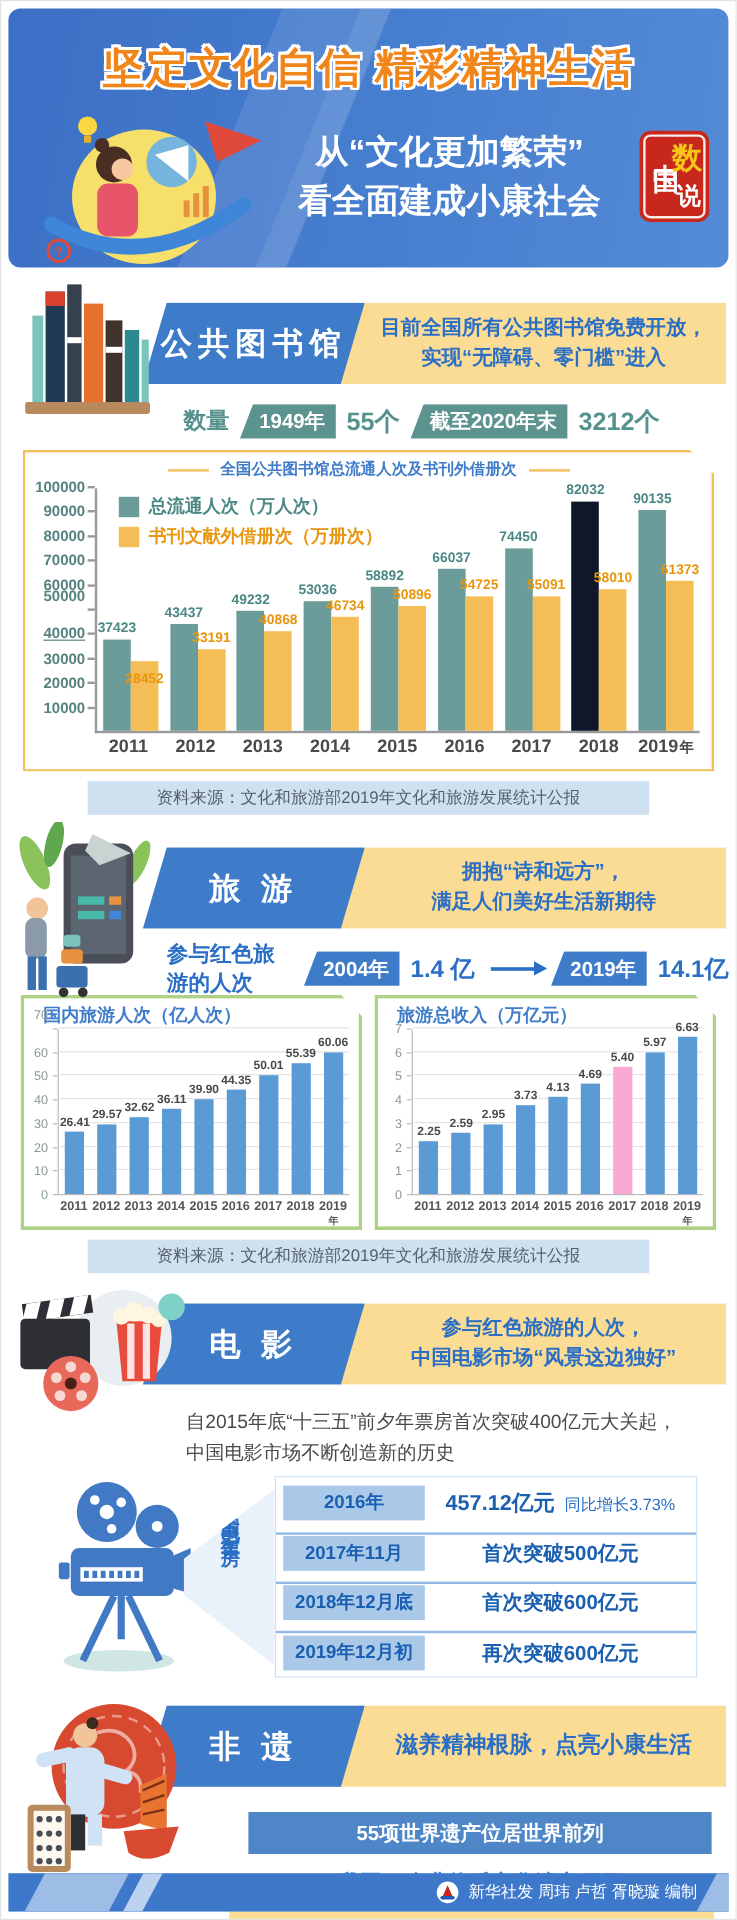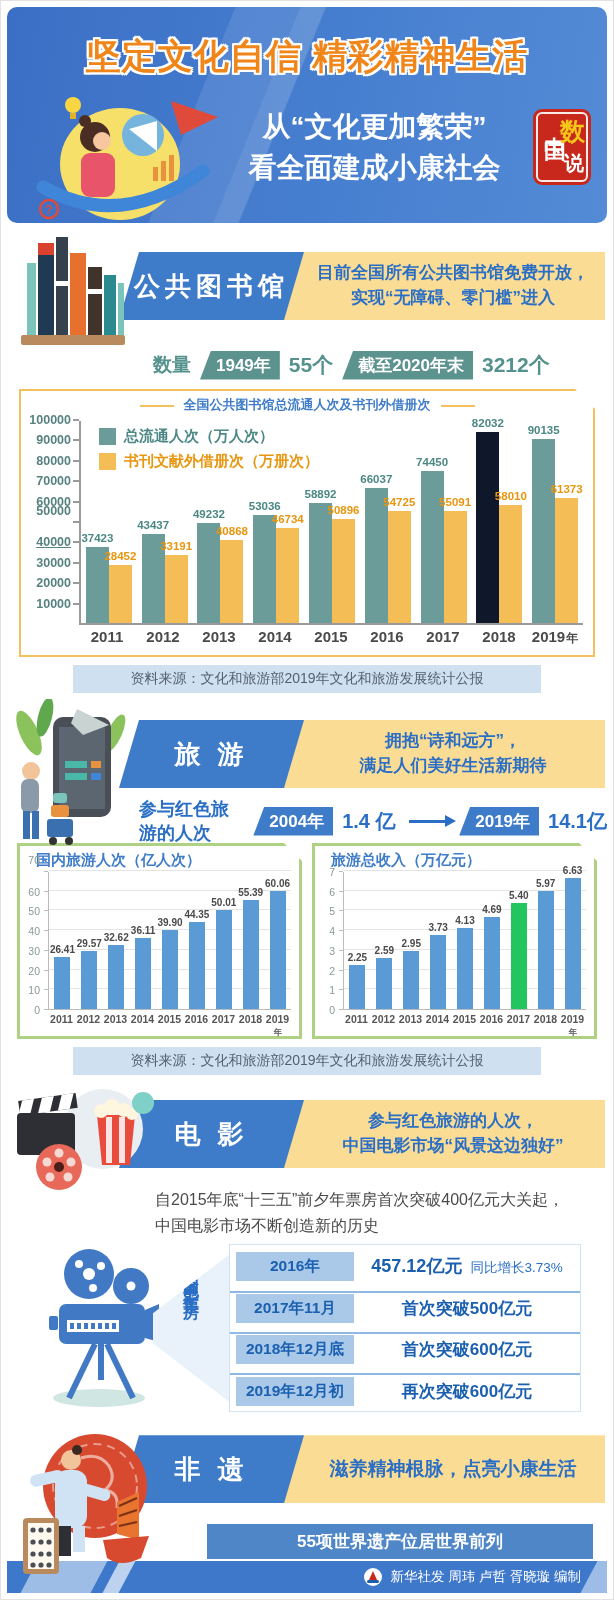--- a/index.html
+++ b/index.html
@@ -169,21 +169,21 @@
       <rect x="69" y="62" width="14" height="5" fill="#fff"></rect>
       <rect x="85" y="48" width="12" height="60" fill="#2a8a8f"></rect>
       <rect x="99" y="56" width="6" height="52" fill="#7bc4bc"></rect>
     </svg>
     <div class="banner-blue">公共图书馆</div>
     <div class="banner-yellow">
       <div class="bl">目前全国所有公共图书馆免费开放，</div>
       <div class="bl">实现“无障碍、零门槛”进入</div>
     </div>
   </div>
-  <div class="stat-row lib" style="margin-top:20px">
+  <div class="stat-row lib" style="margin-top:6px">
     <span class="stat-label-teal">数量</span>
     <span class="badge-teal">1949年</span>
     <span class="stat-val-teal">55个</span>
     <span class="badge-teal">截至2020年末</span>
     <span class="stat-val-teal">3212个</span>
   </div>
 
   <div class="chart-frame lg">
     <div class="chart-title-lg">全国公共图书馆总流通人次及书刊外借册次</div>
     <div class="legend">
@@ -220,21 +220,21 @@
             <span class="ytick" style="bottom: 198px;">100000</span>
             <i class="ydash" style="bottom: 204px;"></i>
           </div>
           <div class="chart-right">
             <div class="plot" style="height: 204px;">
               <div class="bargroup">
                 <div class="bar" style="height: 76.3429px; background: rgb(107, 156, 153);">
                   <span class="barlabel" style="color: rgb(75, 136, 132);">37423</span>
                 </div>
                 <div class="bar" style="height: 58.0421px; background: rgb(244, 189, 85);">
-                  <span class="barlabel" style="color: rgb(232, 150, 15);">28452</span>
+                  <span class="barlabel" style="color: rgb(232, 150, 15); margin-top: 24px;">28452</span>
                 </div>
               </div>
               <div class="bargroup">
                 <div class="bar" style="height: 88.6115px; background: rgb(107, 156, 153);">
                   <span class="barlabel" style="color: rgb(75, 136, 132);">43437</span>
                 </div>
                 <div class="bar" style="height: 67.7096px; background: rgb(244, 189, 85);">
                   <span class="barlabel" style="color: rgb(232, 150, 15);">33191</span>
                 </div>
               </div>
@@ -497,21 +497,21 @@
                   <div class="bar" style="height: 81.42px; background: rgb(91, 155, 213);">
                     <span class="barlabel" style="color: rgb(74, 74, 74);">4.13</span>
                   </div>
                 </div>
                 <div class="bargroup">
                   <div class="bar" style="height: 92.46px; background: rgb(91, 155, 213);">
                     <span class="barlabel" style="color: rgb(74, 74, 74);">4.69</span>
                   </div>
                 </div>
                 <div class="bargroup">
-                  <div class="bar" style="height: 106.457px; background: #22c55e;">
+                  <div class="bar" style="height: 106.457px; background: #f9a8d4;">
                     <span class="barlabel" style="color: rgb(74, 74, 74);">5.40</span>
                   </div>
                 </div>
                 <div class="bargroup">
                   <div class="bar" style="height: 117.694px; background: rgb(91, 155, 213);">
                     <span class="barlabel" style="color: rgb(74, 74, 74);">5.97</span>
                   </div>
                 </div>
                 <div class="bargroup">
                   <div class="bar" style="height: 130.706px; background: rgb(91, 155, 213);">

